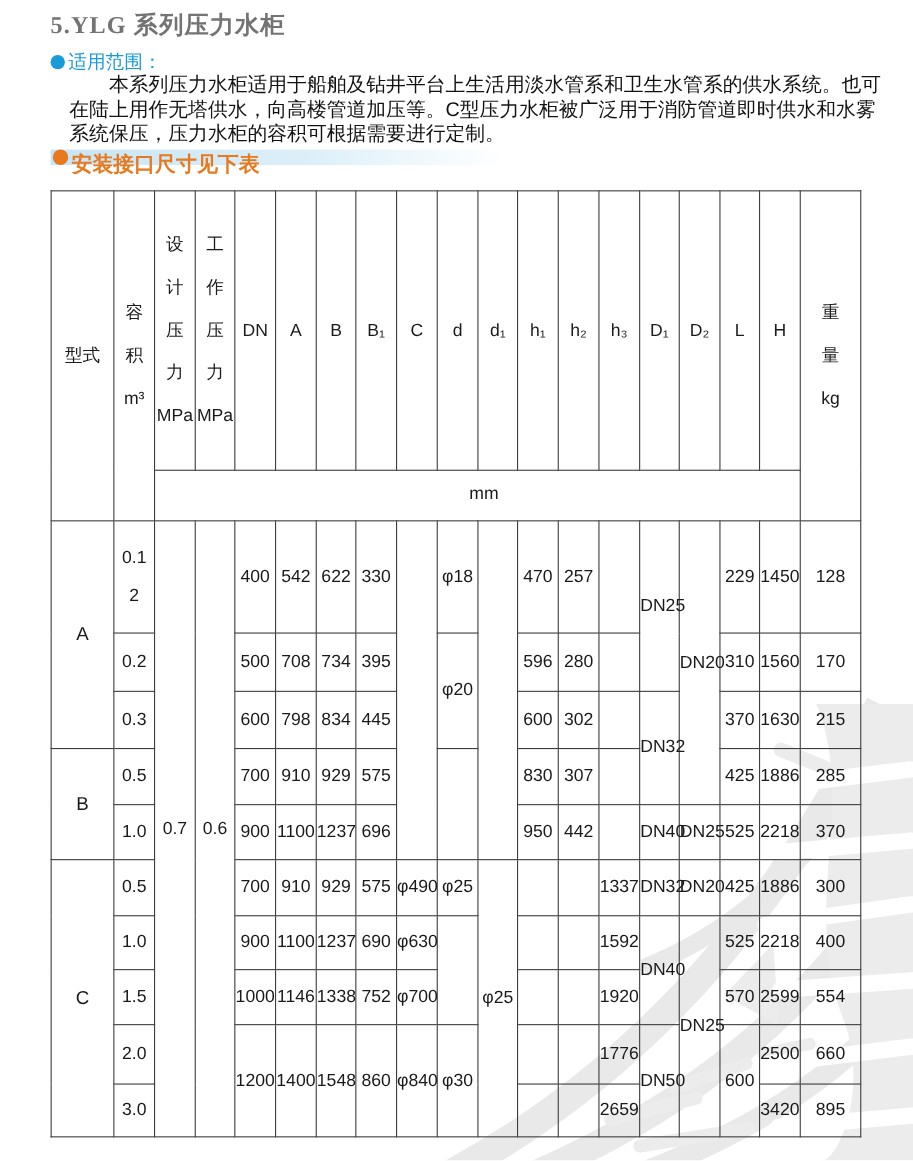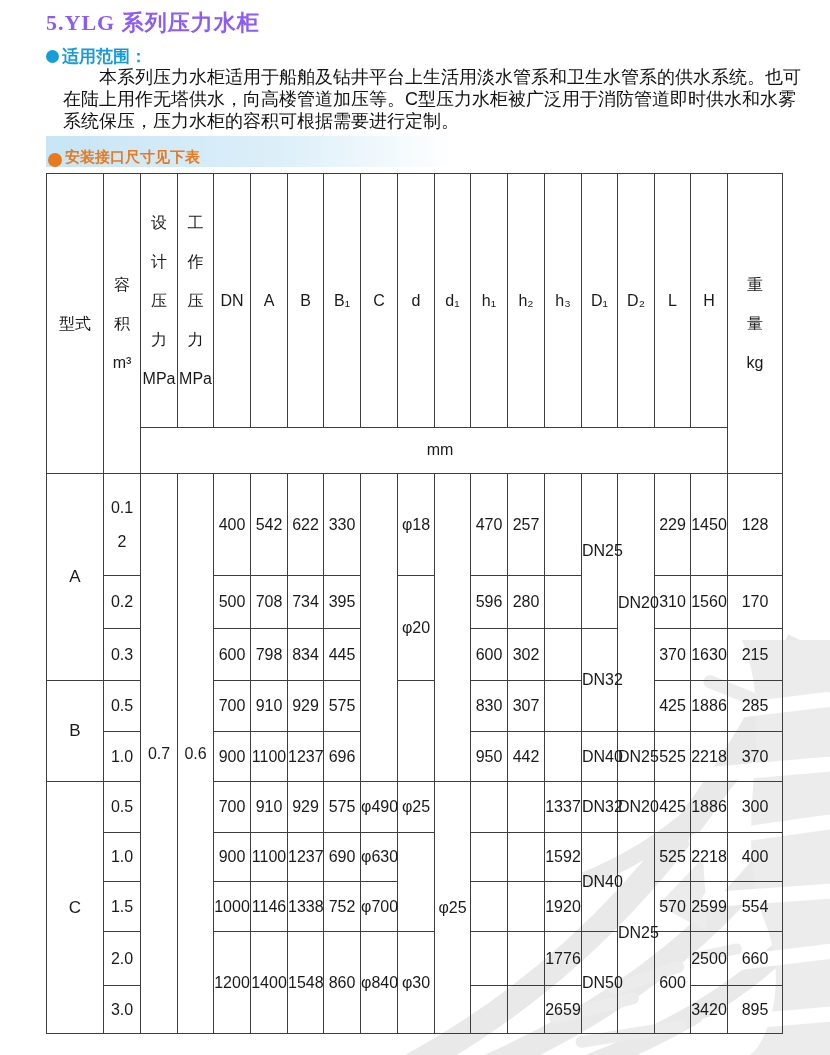--- a/index.html
+++ b/index.html
@@ -11,40 +11,40 @@
     font-family:"Liberation Sans","DejaVu Sans",sans-serif;
     color:#1a1a1a;
   }
   .watermark{position:absolute;left:0;top:0;z-index:0;}
   .content{position:absolute;left:0;top:0;width:100%;height:100%;z-index:1;}
 
   .page-title{
     position:absolute;left:46px;top:8px;
     font-family:"Liberation Serif","DejaVu Serif",serif;
     font-weight:bold;font-size:22px;letter-spacing:1px;
-    color:#8b5cf6;
+    color:#737373;
   }
   .scope-line{
     position:absolute;left:46px;top:45px;
     display:flex;align-items:center;
-    font-weight:bold;font-size:17px;color:#189bd8;
+    font-weight:normal;font-size:17px;color:#189bd8;
   }
   .dot{width:13px;height:13px;border-radius:50%;display:inline-block;margin-right:3px;}
   .dot-blue{background:#189bd8;}
   .dot-orange{background:#e8791d;width:14px;height:14px;}
   .body-paragraph{
     position:absolute;left:63px;top:66px;width:762px;
     font-size:18px;line-height:22px;color:#121212;
     text-indent:2em;white-space:pre-line;
   }
   .caption-bar{
-    position:absolute;left:46px;top:136px;width:424px;height:31px;
+    position:absolute;left:46px;top:136px;width:424px;height:14px;
     background:linear-gradient(to right,#c7e5f6 0%,#dcEFf9 55%,rgba(255,255,255,0) 97%);
-    display:flex;align-items:flex-end;
-    font-weight:bold;font-size:15px;color:#e8791d;
+    display:flex;align-items:flex-start;
+    font-weight:bold;font-size:19px;color:#e8791d;
   }
   .caption-bar .dot{margin-left:2px;}
 
   .tbl-host{position:absolute;left:46px;top:173px;}
   table.dim{
     border-collapse:collapse;table-layout:fixed;width:737px;
     background:transparent;
   }
   table.dim td{
     border:1px solid #3d3d3d;

